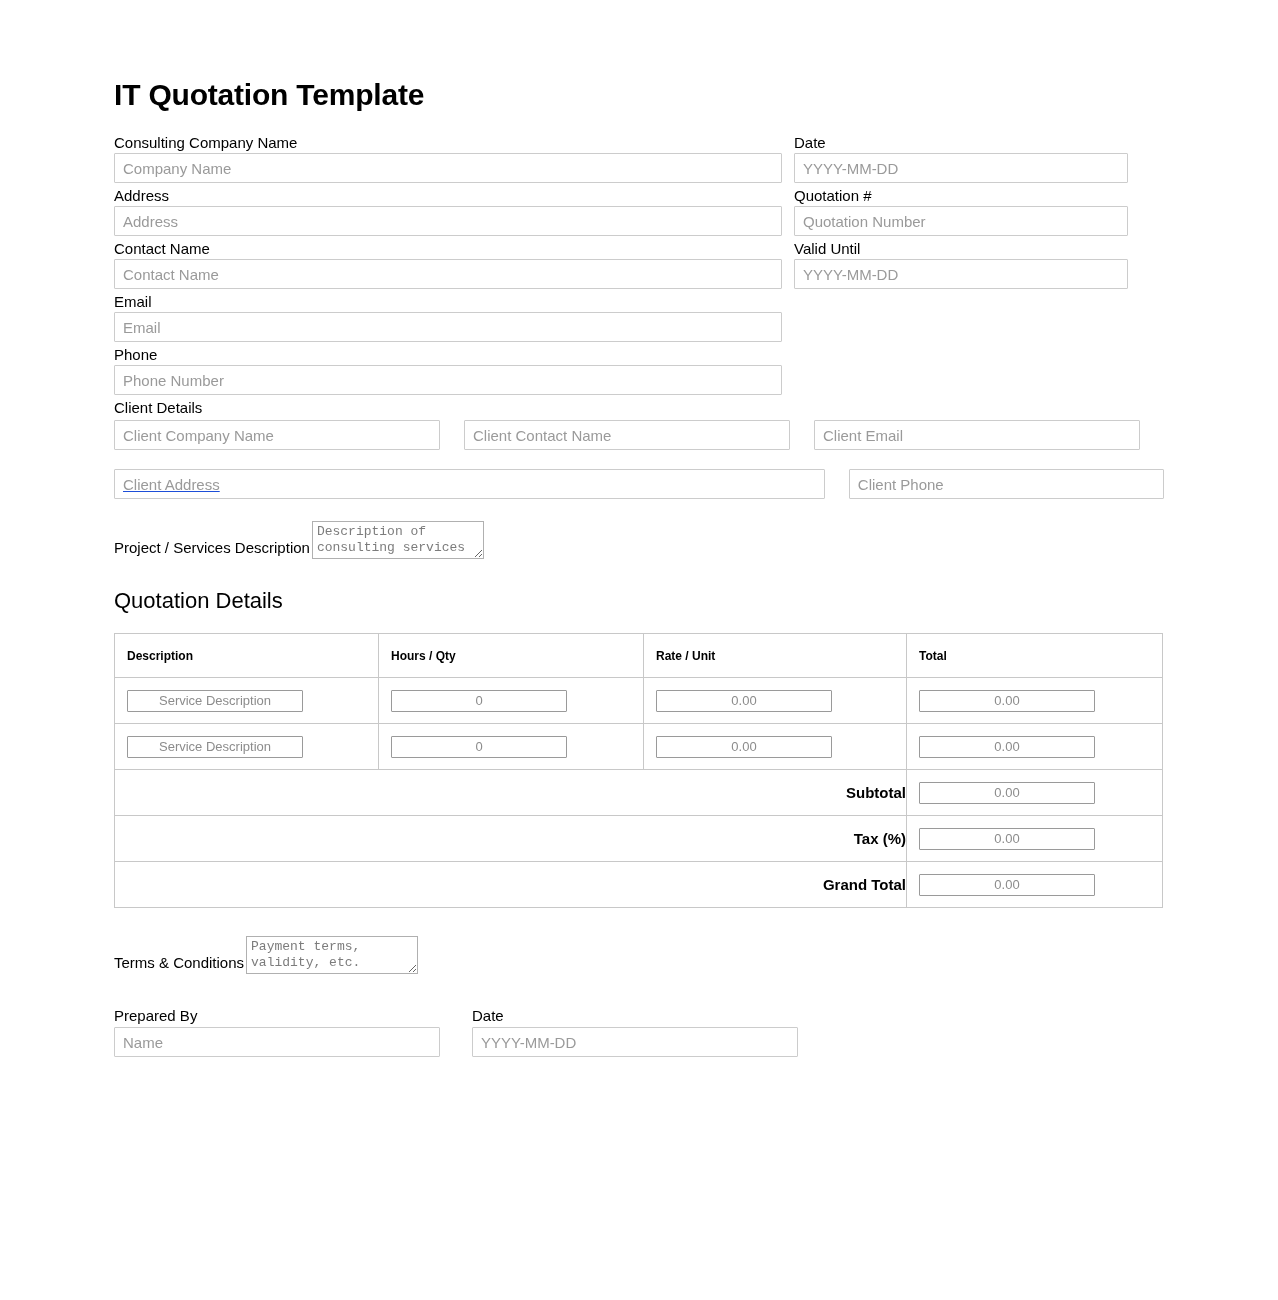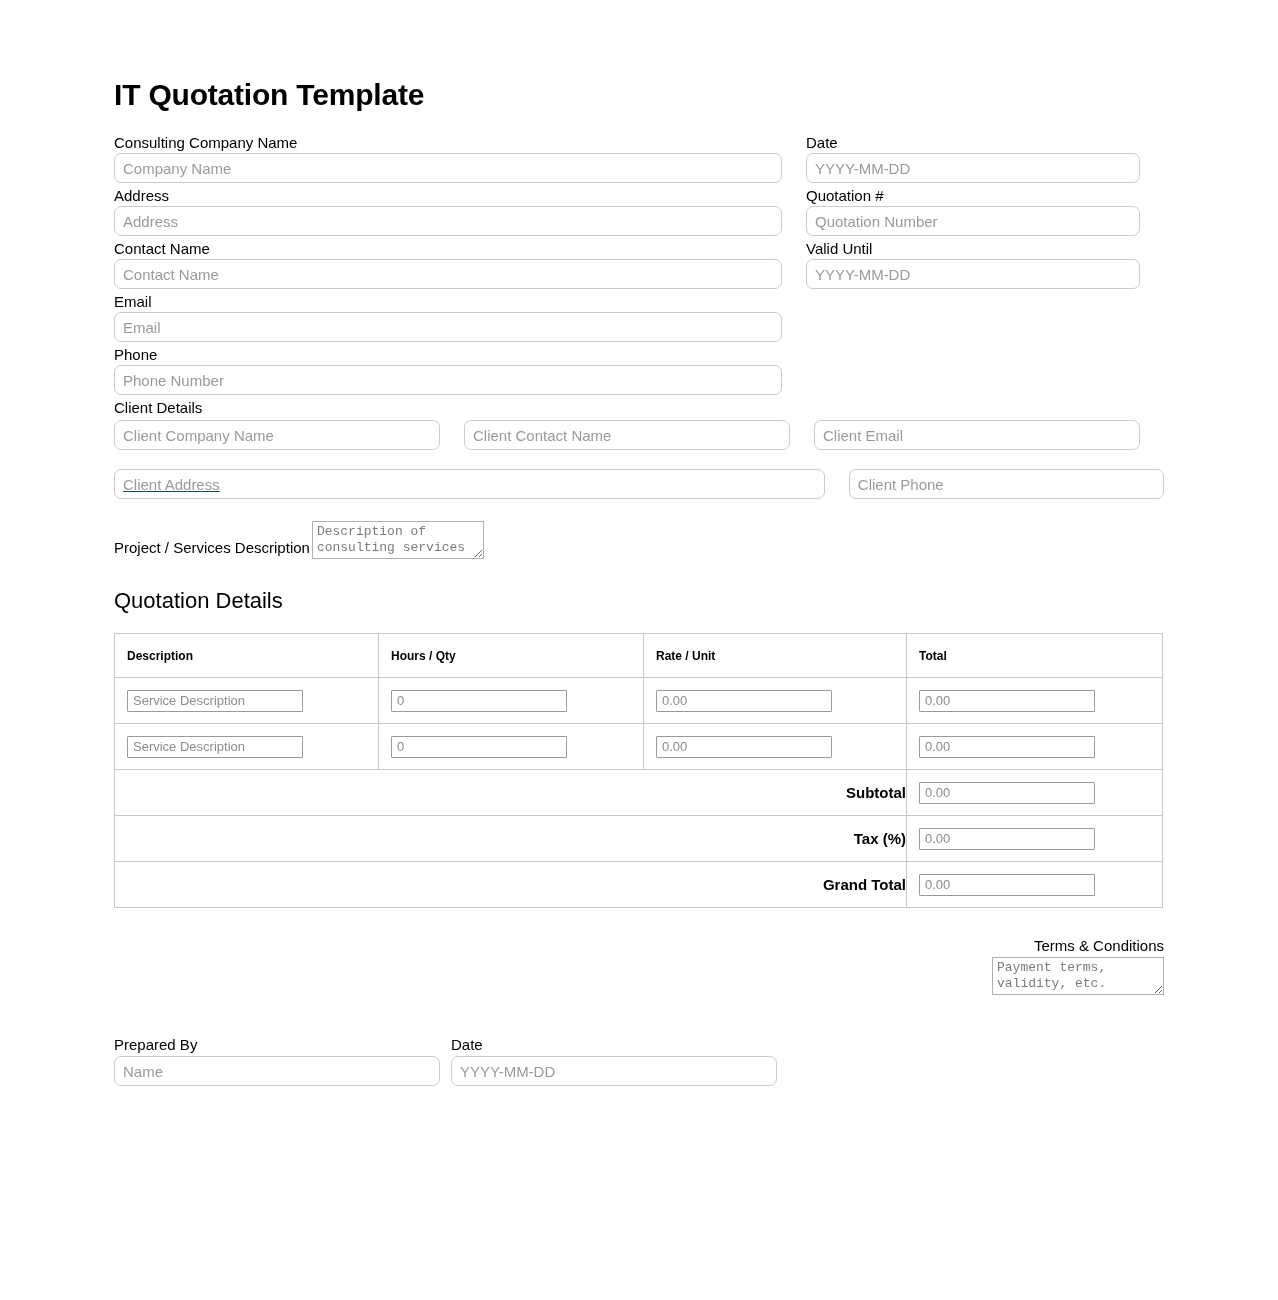--- a/index.html
+++ b/index.html
@@ -40,32 +40,32 @@
     margin: 0;
     padding: 0;
   }
   .txt {
     display: block;
     height: 30px;
     border: 1px solid #cccccc;
     background: #ffffff;
     font-family: "Liberation Sans", sans-serif;
     font-size: 15px;
-    color: #14532d;
+    color: #1d4ed8;
     padding: 0 8px;
-    border-radius: 7px;
+    border-radius: 1px;
     outline: none;
     margin: 1px 0 3px 0;
   }
   .txt::placeholder { color: #9a9a9a; opacity: 1; }
 
   
   .top-grid {
     display: flex;
-    gap: 24px;
+    gap: 12px;
   }
   .col-left { width: 668px; }
   .col-right { width: 334px; }
   .col-left .txt { width: 668px; }
   .col-right .txt { width: 334px; }
 
   
   .client-section { }
   .client-row {
     display: flex;
@@ -138,35 +138,36 @@
   .cell-input {
     border: 1px solid #9a9a9a;
     background: #fff;
     font-family: "Liberation Sans", sans-serif;
     font-size: 13px;
     color: #0c4a6e;
     height: 22px;
     padding: 0 5px;
     outline: none;
     border-radius: 1px;
+    text-align: center;
   }
   .cell-input::placeholder { color: #8c8c8c; opacity: 1; }
   .ci-desc { width: 176px; }
   .ci-num  { width: 176px; }
   .ci-total { width: 176px; }
   .col-desc { width: 264px; }
   .col-hours { width: 265px; }
   .col-rate { width: 263px; }
   .col-total { width: 256px; }
 
   
   .footer-row {
     display: flex;
-    gap: 11px;
-    margin-top: 40px;
+    gap: 32px;
+    margin-top: 32px;
   }
   .footer-col { width: 326px; }
   .footer-col .txt { width: 326px; margin-top: 2px; }
 </style>
 </head>
 <body>
 
 <div class="page">
 
   <h1 class="doc-title">IT Quotation Template</h1>
@@ -283,21 +284,21 @@
       </tr>
       <tr>
         <td class="sum-label" colspan="3">Grand Total</td>
         <td class="cell">
           <input class="cell-input ci-total" type="text" placeholder="0.00" style="">
         </td>
       </tr>
     </tbody>
   </table>
 
-  <div class="ta-row" style="margin-top:28px;flex-direction:column;">
+  <div class="ta-row" style="margin-top:28px;">
     <div class="field-label">Terms &amp; Conditions</div>
     <textarea class="ta ta-terms" placeholder="Payment terms, validity, etc." style=""></textarea>
   </div>
 
   <div class="footer-row">
     <div class="footer-col">
       <div class="field-label">Prepared By</div>
       <input class="txt" type="text" placeholder="Name" style="">
     </div>
     <div class="footer-col">

